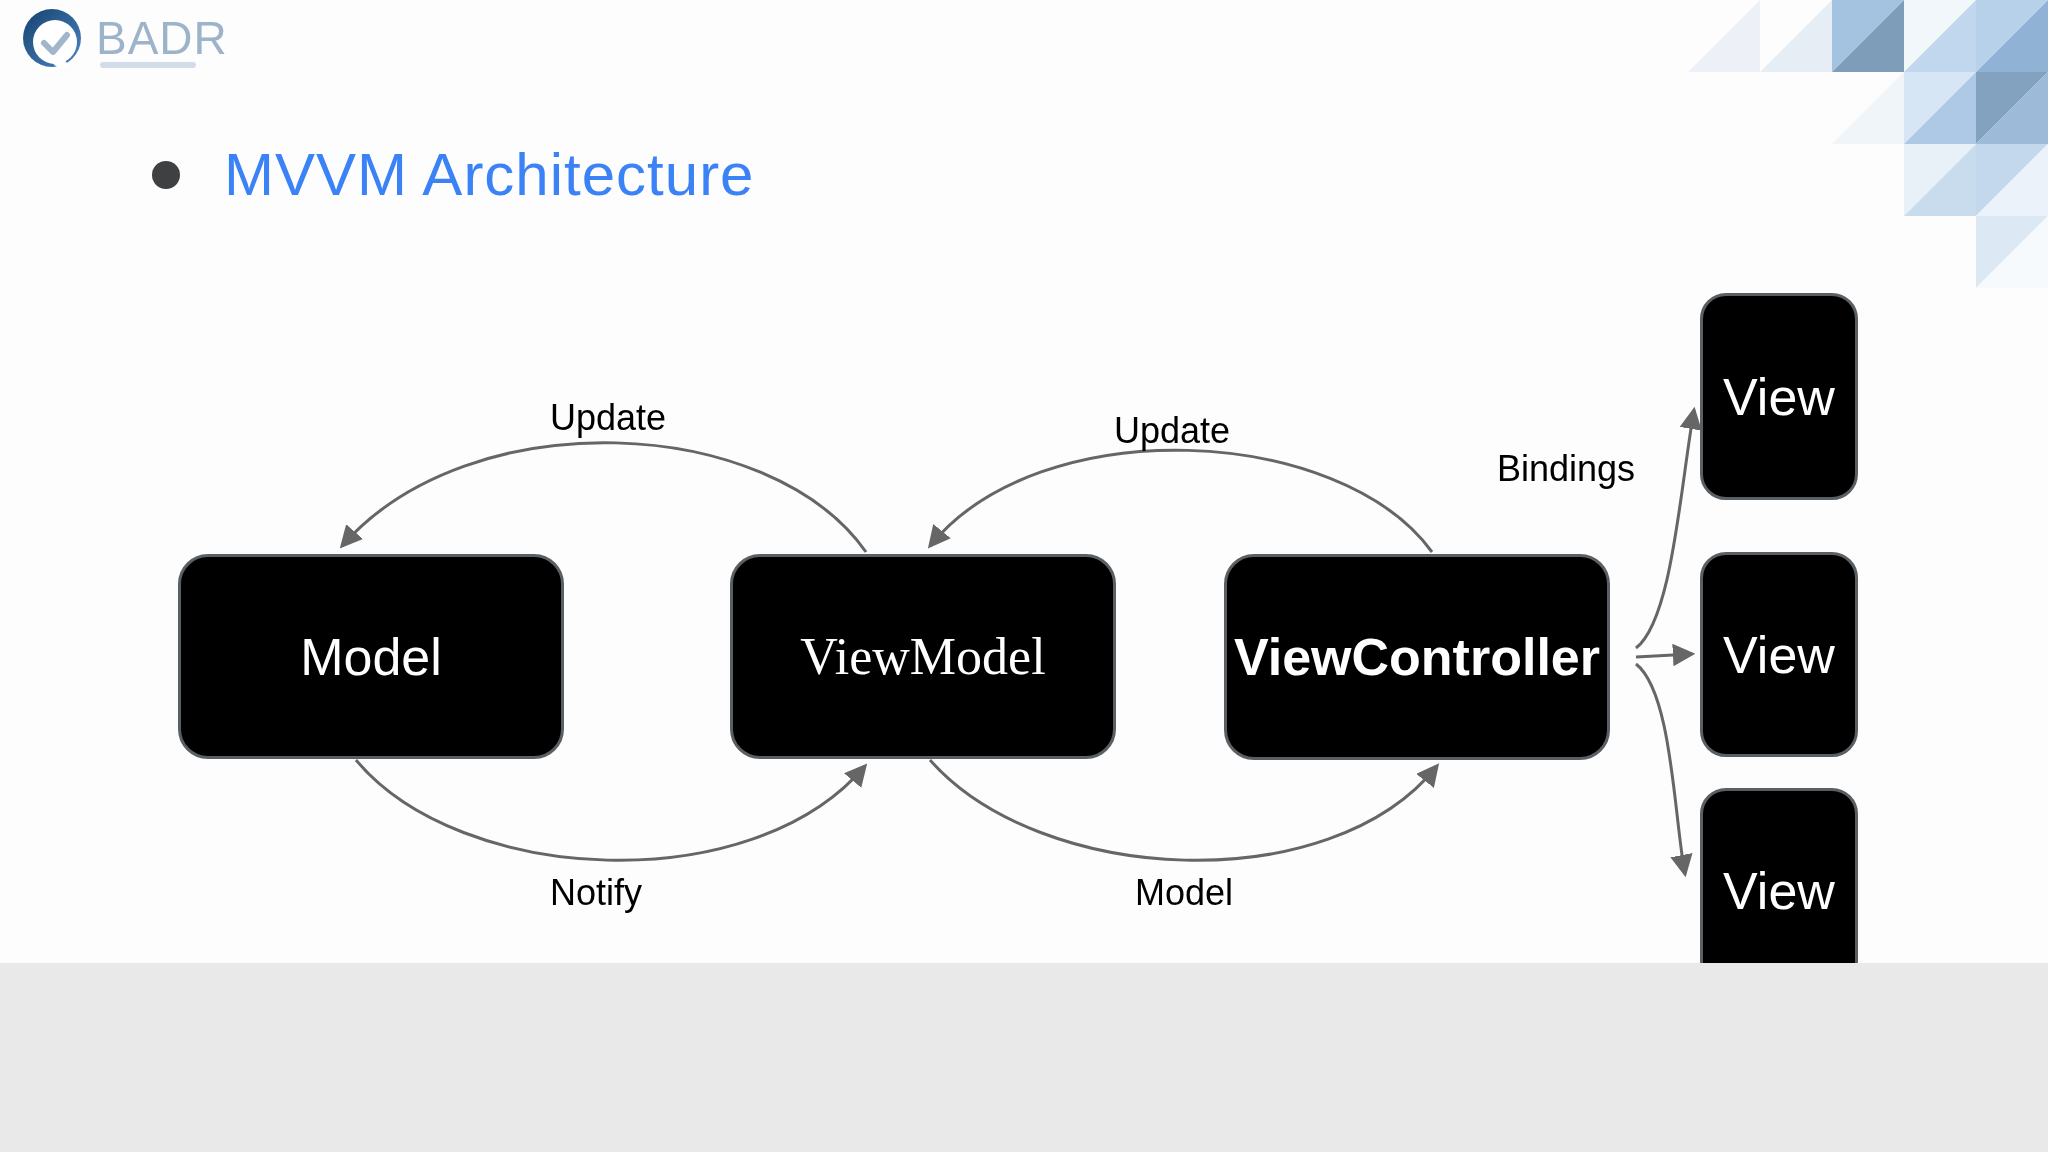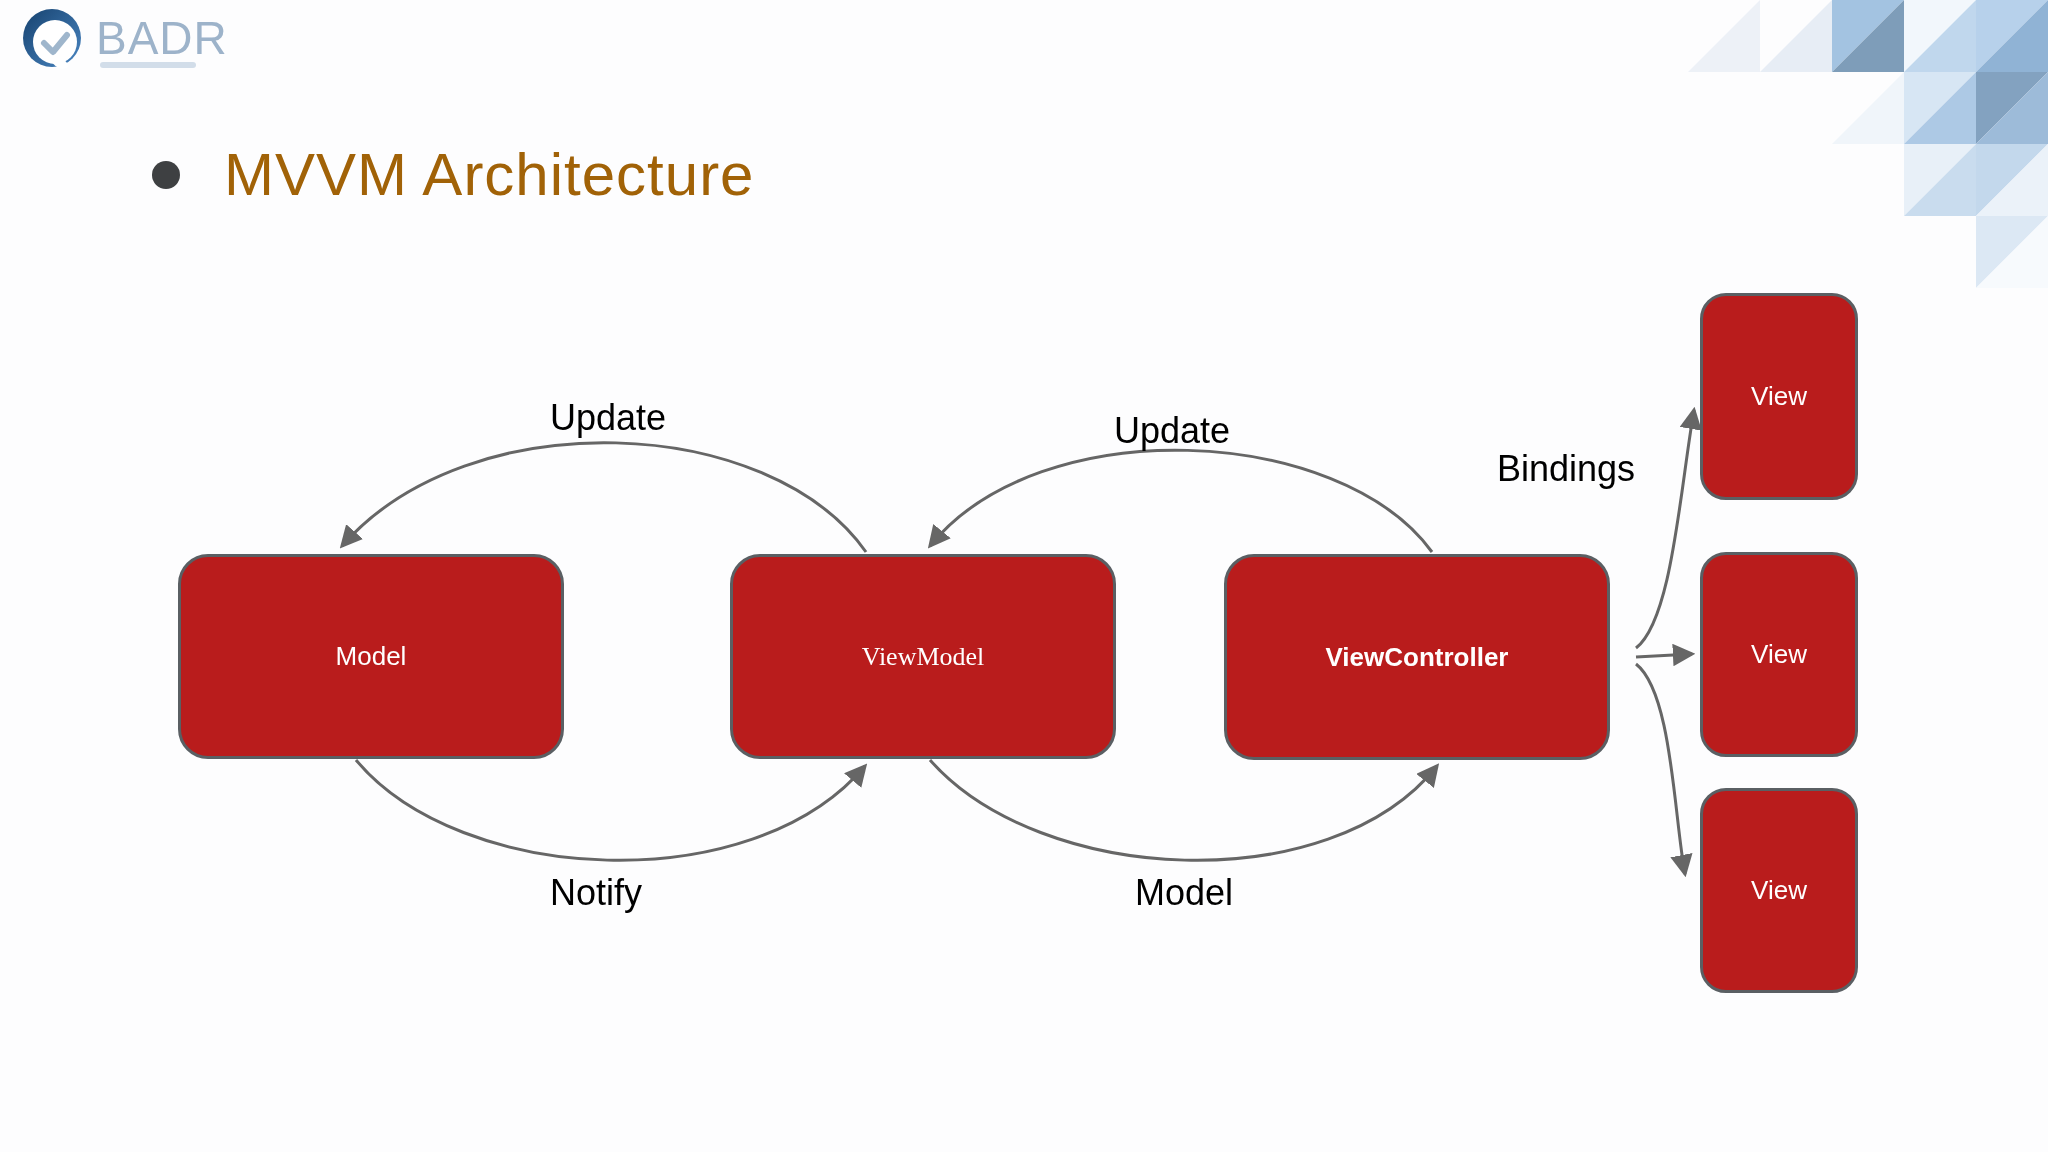--- a/index.html
+++ b/index.html
@@ -1,18 +1,18 @@
 <!DOCTYPE html>
 <html><head>
 <meta charset="utf-8">
 <style>
   html,body{margin:0;padding:0;background:#e9e9e9;}
   .slide{
     position:relative;
-    width:2048px;height:1152px;
+    width:2048px;height:963px;
     background:#fdfdfe;
     overflow:hidden;
     font-family:"Liberation Sans", sans-serif;
   }
 
   
   .logo{position:absolute;left:22px;top:8px;display:flex;align-items:flex-start;}
   .logo-mark{width:64px;height:66px;}
   .logo-text-wrap{margin-left:10px;margin-top:10px;}
   .logo-word{
@@ -32,32 +32,32 @@
     position:absolute;left:152px;top:140px;
     display:flex;align-items:center;
   }
   .title-bullet{
     width:28px;height:28px;border-radius:50%;
     background:#3e4042;flex:0 0 auto;
   }
   .title-text{
     margin:0 0 0 44px;
     font-size:60px;font-weight:500;letter-spacing:1px;
-    color:#a16207;white-space:nowrap;
+    color:#3b82f6;white-space:nowrap;
   }
 
   
   .connectors{position:absolute;left:0;top:0;width:2048px;height:1152px;}
   .node{
     position:absolute;
-    background:#b91c1c;
+    background:#000000;
     border:3px solid #5a5f63;
     border-radius:30px;
     display:flex;align-items:center;justify-content:center;
-    color:#ffffff;font-size:26px;
+    color:#ffffff;font-size:52px;
     box-sizing:border-box;
   }
   .node-model        {left:178px; top:554px; width:386px; height:205px;}
   .node-viewmodel    {left:730px; top:554px; width:386px; height:205px;font-family:Liberation Serif, serif;}
   .node-viewcontroller{left:1224px;top:554px; width:386px; height:206px;font-weight:bold;}
   .node-view1        {left:1700px;top:293px; width:158px; height:207px; border-radius:26px;}
   .node-view2        {left:1700px;top:552px; width:158px; height:205px; border-radius:26px;}
   .node-view3        {left:1700px;top:788px; width:158px; height:205px; border-radius:26px;}
 
   .edge-label{

